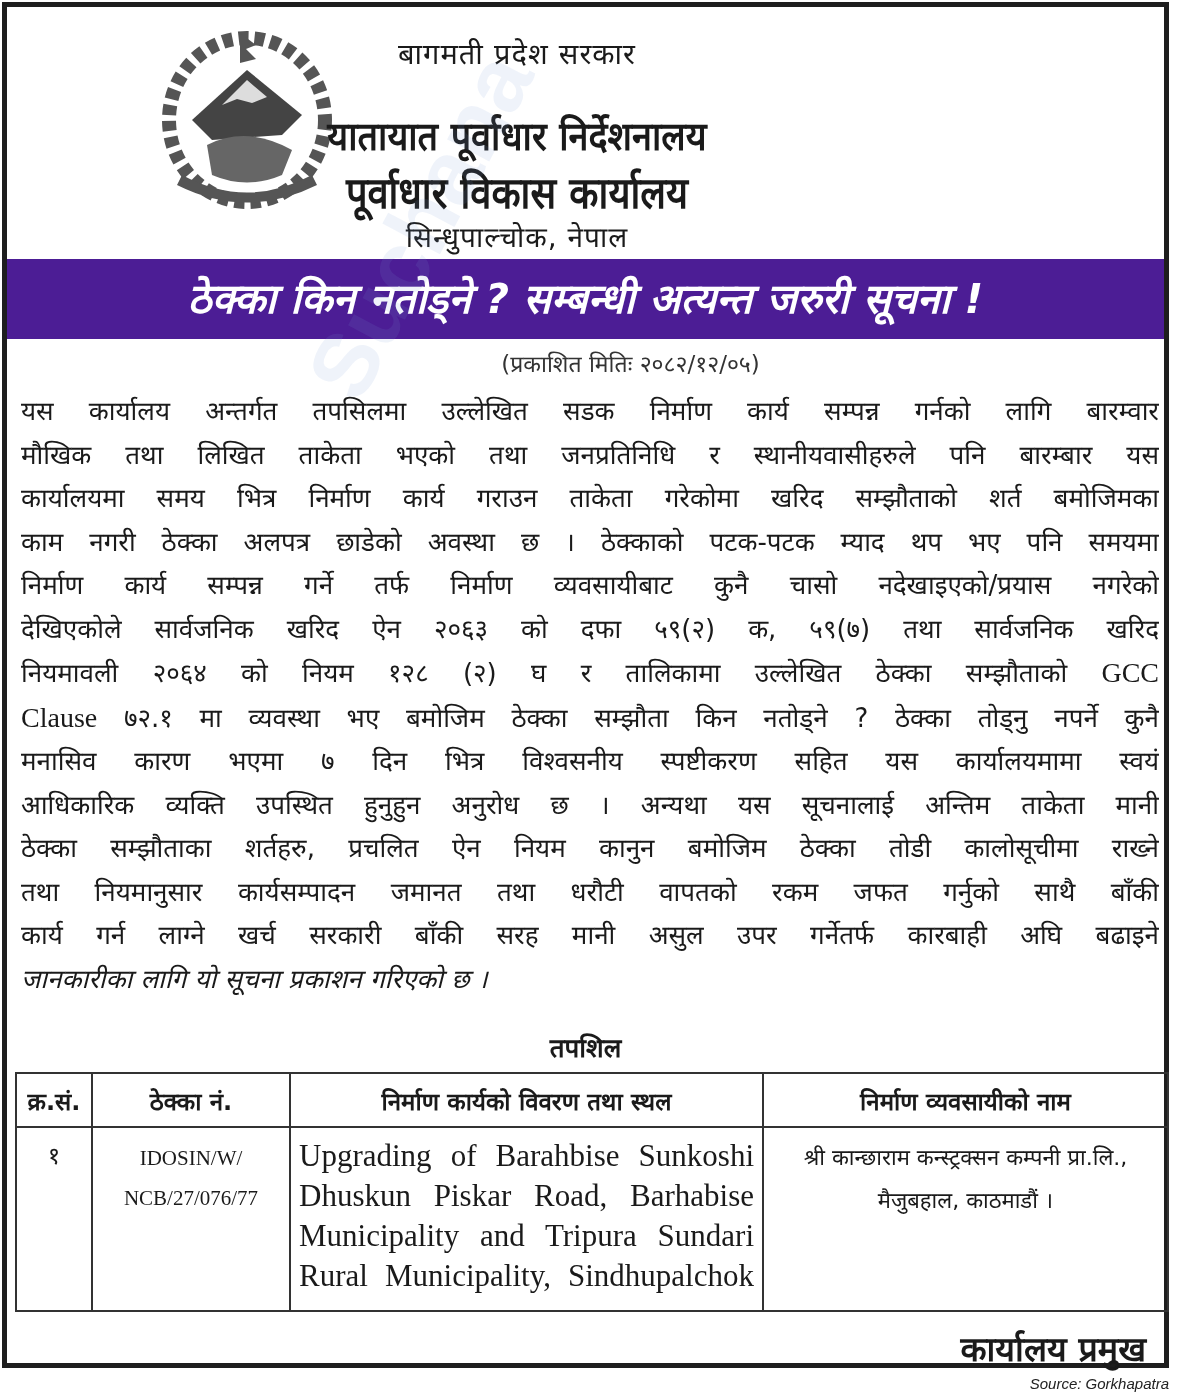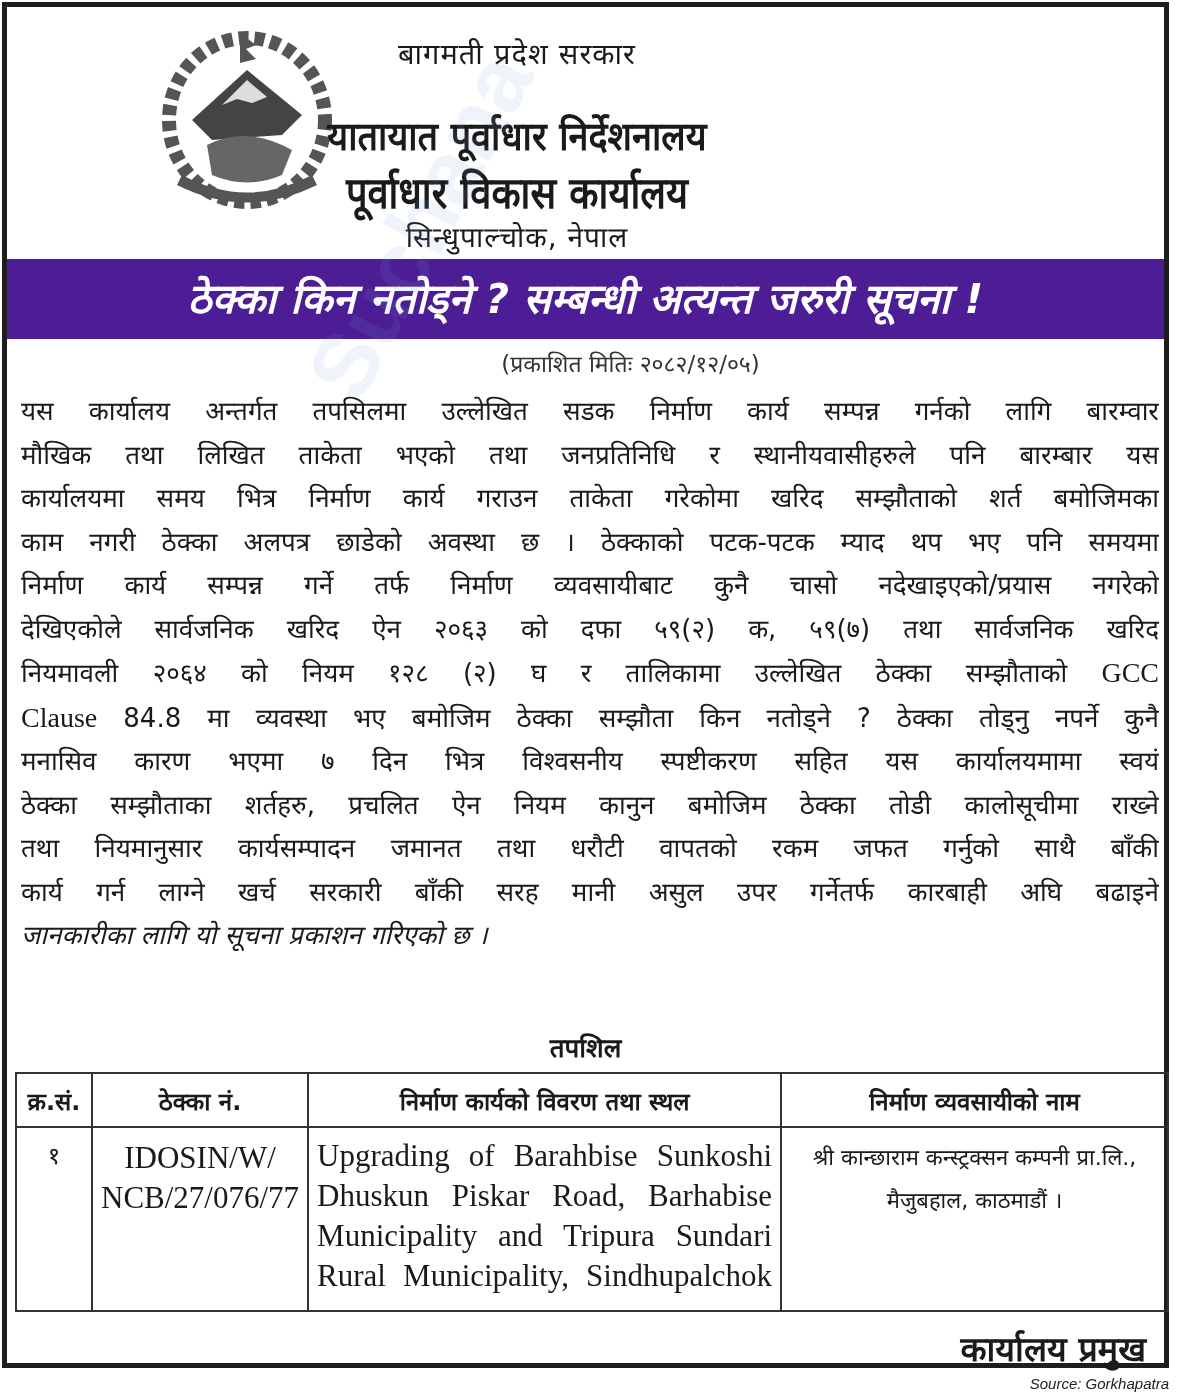--- a/index.html
+++ b/index.html
@@ -18,21 +18,21 @@
   .body-text { position: absolute; left: 14px; top: 383px; width: 1138px; font-size: 26px; line-height: 43.5px; text-align: justify; text-align-last: left; }
   .body-text .line { display: block; text-align: justify; text-align-last: justify; white-space: nowrap; overflow: hidden; }
   .body-text .line.last { text-align-last: left; font-style: italic; }
   .gcc { font-family: "Liberation Serif", serif; font-weight: normal; font-size: 28px; }
   .tapshil { position: absolute; left: 0; top: 1022px; width: 100%; text-align: center; font-size: 26px; font-weight: bold; }
   table.tbl { position: absolute; left: 8px; top: 1065px; width: 1154px; border-collapse: collapse; border: 2px solid #333; }
   .tbl th, .tbl td { border: 2px solid #333; padding: 0 8px; vertical-align: top; }
   .tbl th { height: 52px; font-size: 24px; font-weight: bold; vertical-align: middle; text-align: center; border-radius: 10px; }
   .tbl td { height: 172px; }
   .c-sn { width: 58px; text-align: center; font-size: 24px; padding-top: 10px !important; }
-  .c-no { width: 180px; text-align: center; font-family: "Liberation Serif", serif; font-size: 31px; line-height: 40px; padding-top: 10px !important; }
+  .c-no { width: 180px; text-align: center; font-family: "Liberation Serif", serif; font-size: 21px; line-height: 40px; padding-top: 10px !important; }
   .c-desc { width: 455px; text-align: justify; text-align-last: justify; font-family: "Liberation Serif", serif; font-size: 31px; line-height: 40px; padding: 8px 8px 0 8px !important; }
   .c-firm { text-align: center; font-size: 22px; line-height: 43px; padding-top: 8px !important; }
   .signature { position: absolute; right: 18px; top: 1318px; font-size: 34px; font-weight: bold; }
   .source { position: absolute; right: 12px; top: 1375px; font-size: 15px; font-style: italic; font-family: "Liberation Sans", sans-serif; color: #222; }
   .watermark { position: absolute; left: 280px; top: 360px; font-size: 90px; font-weight: bold; color: rgba(120,160,210,0.12); transform: rotate(-62deg); transform-origin: left top; pointer-events: none; font-family: "Liberation Sans", sans-serif; }
 </style>
 </head>
 <body>
 
 <div class="frame">
@@ -61,22 +61,23 @@
   <div class="watermark">Suchana</div>
 
   <div class="body-text">
     <span class="line">यस कार्यालय अन्तर्गत तपसिलमा उल्लेखित सडक निर्माण कार्य सम्पन्न गर्नको लागि बारम्वार</span>
     <span class="line">मौखिक तथा लिखित ताकेता भएको तथा जनप्रतिनिधि र स्थानीयवासीहरुले पनि बारम्बार यस</span>
     <span class="line">कार्यालयमा समय भित्र निर्माण कार्य गराउन ताकेता गरेकोमा खरिद सम्झौताको शर्त बमोजिमका</span>
     <span class="line">काम नगरी ठेक्का अलपत्र छाडेको अवस्था छ । ठेक्काको पटक-पटक म्याद थप भए पनि समयमा</span>
     <span class="line">निर्माण कार्य सम्पन्न गर्ने तर्फ निर्माण व्यवसायीबाट कुनै चासो नदेखाइएको/प्रयास नगरेको</span>
     <span class="line">देखिएकोले सार्वजनिक खरिद ऐन २०६३ को दफा ५९(२) क, ५९(७) तथा सार्वजनिक खरिद</span>
     <span class="line"><span>नियमावली २०६४ को नियम १२८ (२) घ र तालिकामा उल्लेखित ठेक्का सम्झौताको</span> <span class="gcc">GCC</span></span>
-    <span class="line"><span class="gcc">Clause</span> <span>84.8 मा व्यवस्था भए बमोजिम ठेक्का सम्झौता किन नतोड्ने ? ठेक्का तोड्नु नपर्ने कुनै</span></span>
+    <span class="line"><span class="gcc">Clause</span> <span>७२.१ मा व्यवस्था भए बमोजिम ठेक्का सम्झौता किन नतोड्ने ? ठेक्का तोड्नु नपर्ने कुनै</span></span>
     <span class="line">मनासिव कारण भएमा ७ दिन भित्र विश्वसनीय स्पष्टीकरण सहित यस कार्यालयमामा स्वयं</span>
+    <span class="line">आधिकारिक व्यक्ति उपस्थित हुनुहुन अनुरोध छ । अन्यथा यस सूचनालाई अन्तिम ताकेता मानी</span>
     <span class="line">ठेक्का सम्झौताका शर्तहरु, प्रचलित ऐन नियम कानुन बमोजिम ठेक्का तोडी कालोसूचीमा राख्ने</span>
     <span class="line">तथा नियमानुसार कार्यसम्पादन जमानत तथा धरौटी वापतको रकम जफत गर्नुको साथै बाँकी</span>
     <span class="line">कार्य गर्न लाग्ने खर्च सरकारी बाँकी सरह मानी असुल उपर गर्नेतर्फ कारबाही अघि बढाइने</span>
     <span class="line last">जानकारीका लागि यो सूचना प्रकाशन गरिएको छ ।</span>
   </div>
 
   <div class="tapshil">तपशिल</div>
 
   <table class="tbl">
     <thead>

